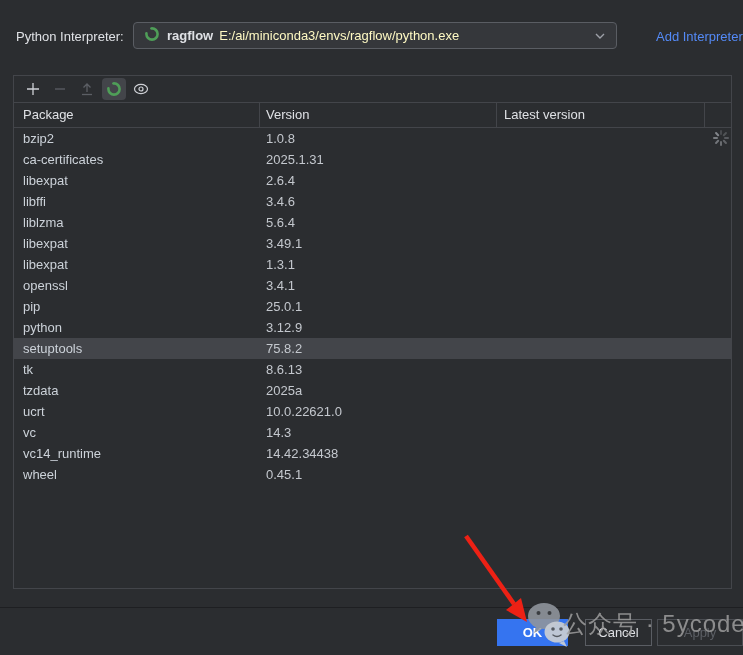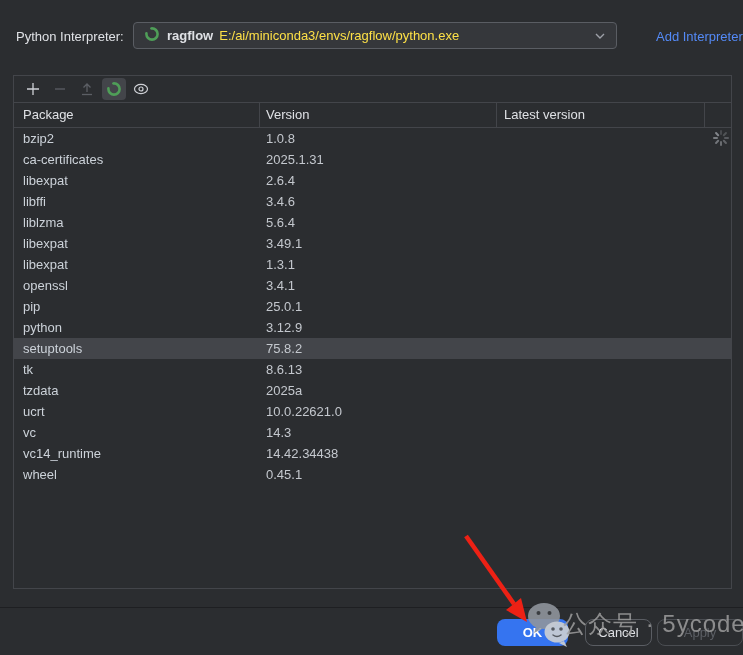--- a/index.html
+++ b/index.html
@@ -15,21 +15,21 @@
 
   
   .interp-label { position:absolute; left:16px; top:29px; color:#dfe1e5; }
   .combobox {
     position:absolute; left:133px; top:22px; width:484px; height:27px;
     background:#35373b; border:1px solid #5a5d63; border-radius:4px;
     display:flex; align-items:center; padding:0 10px; cursor:pointer;
   }
   .combobox .conda-ring { flex:0 0 auto; margin-right:7px; }
   .combobox .env-name { font-weight:bold; color:#dfe1e5; margin-right:6px; white-space:nowrap; }
-  .combobox .env-path { color:#fde047; white-space:nowrap; overflow:hidden; flex:1 1 auto; }
+  .combobox .env-path { color:#fef9c3; white-space:nowrap; overflow:hidden; flex:1 1 auto; }
   .combobox .cb-chevron { color:#9da0a8; font-size:11px; margin-left:8px; flex:0 0 auto; }
   .add-link {
     position:absolute; left:624px; top:29px; color:#548af7; cursor:pointer; white-space:nowrap;margin-left:32px;
   }
   .add-link .link-chevron { font-size:10px; margin-left:4px; }
 
   
   .panel {
     position:absolute; left:13px; top:75px; width:719px; height:514px;
     border:1px solid #43454a; background:#2b2d30;padding-left:16px;
@@ -61,21 +61,21 @@
   .trow.selected { background:#43454a; }
   .trow .pkg { position:absolute; left:9px; color:#ccd2d9; }
   .trow .ver { position:absolute; left:252px; color:#c4c8ce; }
 
   .spinner { position:absolute; left:698px; top:53px; width:18px; height:18px; }
   .spinner i { position:absolute; left:8px; top:1px; width:2px; height:5px; background:#8c8f94; border-radius:1px; transform-origin:1px 8px; }
 
   
   .bottom-sep { position:absolute; left:0; top:607px; width:743px; height:1px; background:#1e1f22; }
   .btn {
-    position:absolute; top:619px; height:27px; border-radius:8px;
+    position:absolute; top:619px; height:27px; border-radius:0;
     display:flex; align-items:center; justify-content:center;
     font-size:13px; cursor:pointer;
   }
   .btn-ok { left:497px; width:71px; background:#3574f0; color:#ffffff; font-weight:bold; }
   .btn-cancel { left:585px; width:67px; background:transparent; border:1px solid #5a5d63; color:#dfe1e5; }
   .btn-apply { left:657px; width:86px; background:transparent; border:1px solid #4a4d52; color:#5c5f65; cursor:default;text-align:center; }
 
   
   .wm-big {
     position:absolute; left:563px; top:608px; font-size:24px; letter-spacing:1px;

